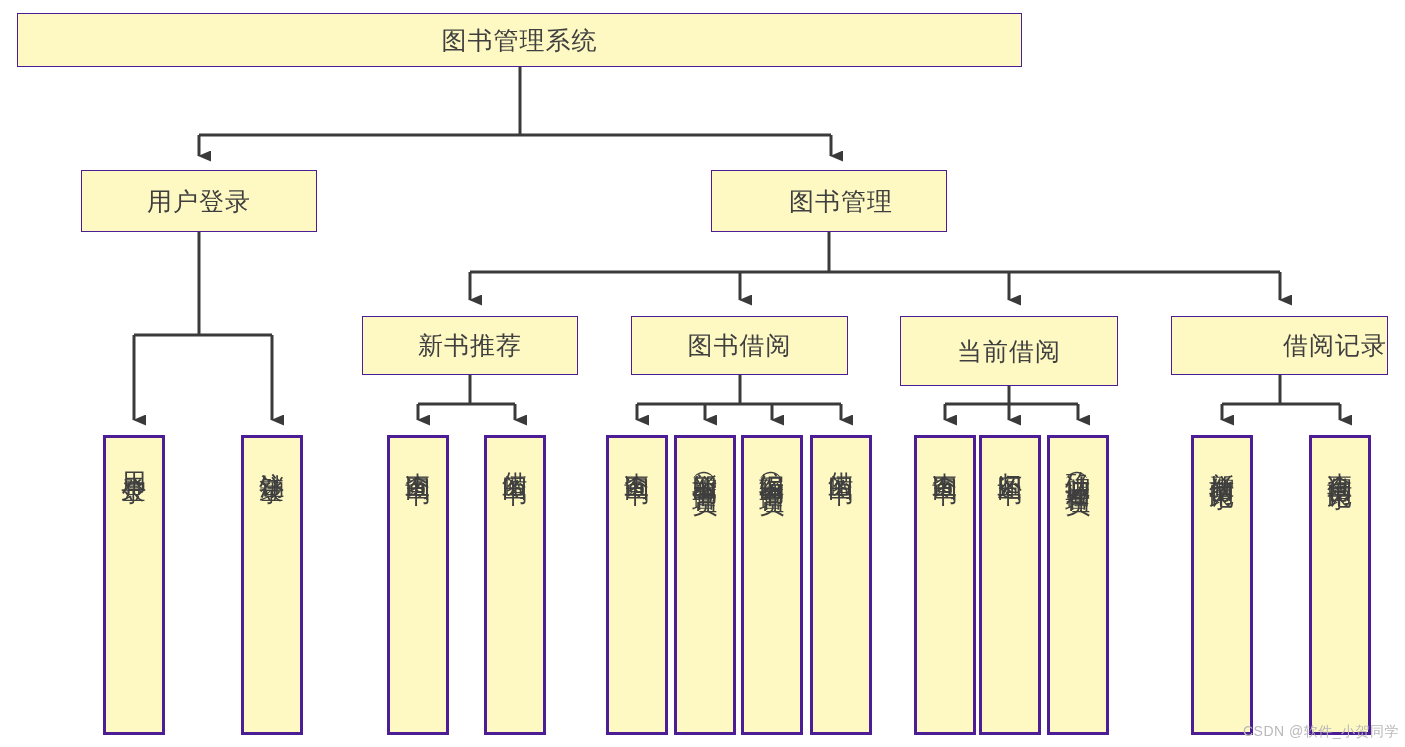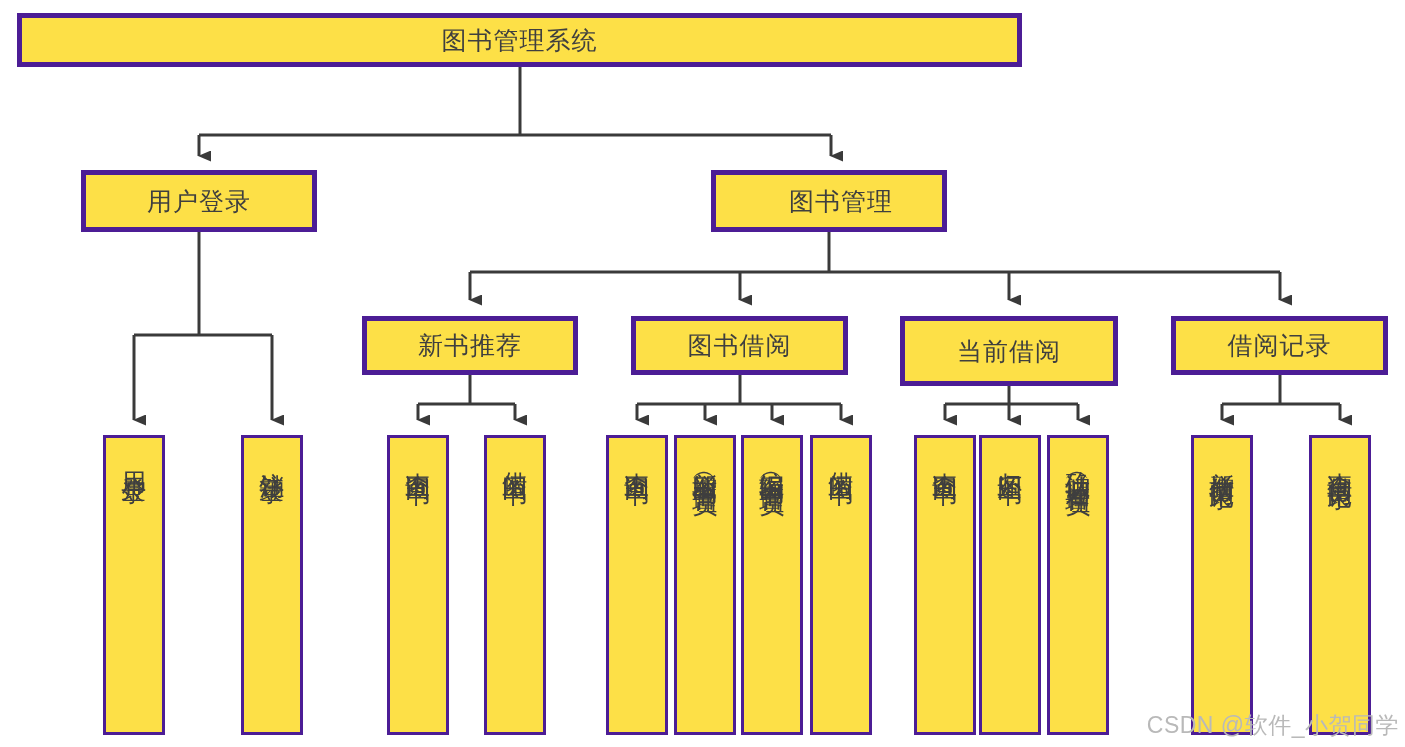--- a/index.html
+++ b/index.html
@@ -1,31 +1,31 @@
 <!DOCTYPE html>
 <html><head>
 <meta charset="utf-8">
 <style>
   html,body{margin:0;padding:0;background:#ffffff;}
   body{width:1405px;height:747px;overflow:hidden;
        font-family:"Liberation Sans","DejaVu Sans",sans-serif;}
   #stage{position:relative;width:1405px;height:747px;background:#ffffff;}
   #wires{position:absolute;left:0;top:0;width:1405px;height:747px;}
-  .node{position:absolute;box-sizing:border-box;background:#fde047;
-        border:5px solid #4c1d95;display:flex;align-items:center;
+  .node{position:absolute;box-sizing:border-box;background:#fef9c3;
+        border:1px solid #4c1d95;display:flex;align-items:center;
         justify-content:center;}
   .node .cap{color:#3f3f3f;white-space:nowrap;letter-spacing:1px;}
   .h-node .cap{font-size:25px;}
   .root .cap{font-size:25px;}
   .leaf{border-width:3px;}
   .leaf .cap{writing-mode:vertical-rl;text-orientation:upright;
              font-size:25px;line-height:1.22;letter-spacing:3px;
              white-space:nowrap;}
   .leaf{align-items:flex-start;padding-top:14px;justify-content:center;}
-  #watermark{position:absolute;right:6px;bottom:6px;font-size:23px;
+  #watermark{position:absolute;right:6px;bottom:6px;font-size:14px;
              color:#b9b9b9;letter-spacing:.5px;white-space:nowrap;}
 </style>
 </head>
 <body>
 
 <div id="stage">
 
   <svg id="wires" viewBox="0 0 1405 747" xmlns="http://www.w3.org/2000/svg">
     <defs>
       <marker id="arw" markerWidth="11" markerHeight="13" refX="5.5" refY="12" orient="auto" markerUnits="userSpaceOnUse">
@@ -93,21 +93,21 @@
   </div>
 
   <div class="node h-node" style="left:362px;top:316px;width:216px;height:59px;">
     <span class="cap">新书推荐</span>
   </div>
 
   <div class="node h-node" style="left:900px;top:316px;width:218px;height:70px;">
     <span class="cap">当前借阅</span>
   </div>
 
-  <div class="node h-node" style="left:1171px;top:316px;width:217px;height:59px;">
+  <div class="node h-node" style="left:1171px;top:316px;width:217px;height:59px;justify-content:flex-end;">
     <span class="cap">借阅记录</span>
   </div>
 
   <div class="node leaf" style="left:103px;top:435px;width:62px;height:300px;">
     <span class="cap">用户登录</span>
   </div>
 
   <div class="node leaf" style="left:241px;top:435px;width:62px;height:300px;">
     <span class="cap">注销登录</span>
   </div>

